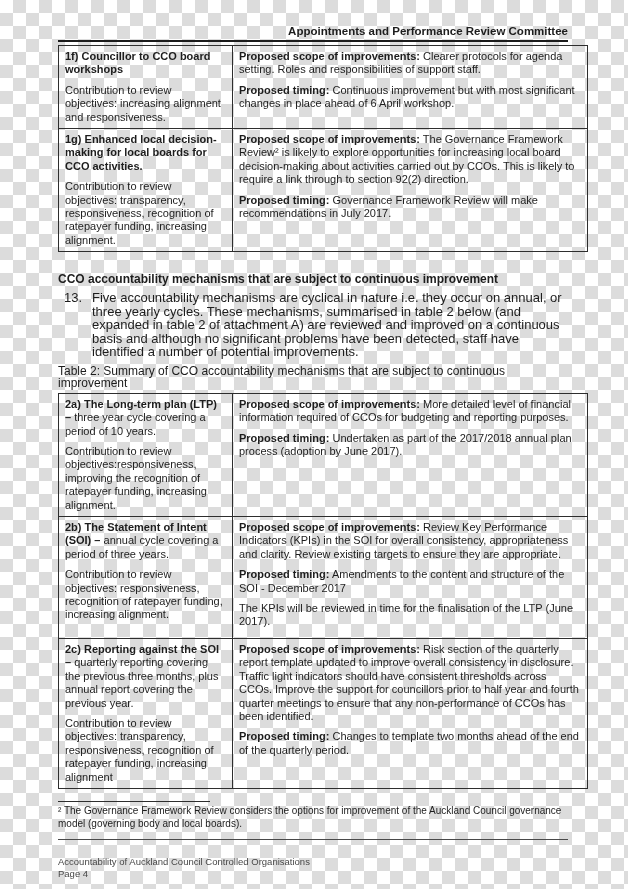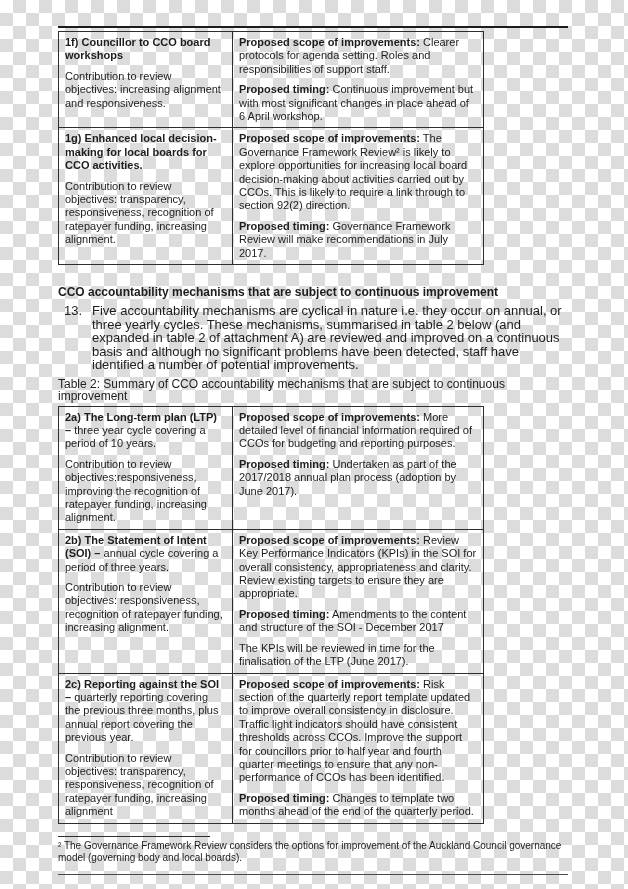--- a/index.html
+++ b/index.html
@@ -7,21 +7,21 @@
     width:628px;height:889px;position:relative;overflow:hidden;
     font-family:"Liberation Sans","DejaVu Sans",sans-serif;
     background-color:#ffffff;
     background-image:repeating-conic-gradient(#dcdcdc 0% 25%, rgba(0,0,0,0) 0% 50%);
     background-size:26px 26px;
     color:#1d1d1d;
   }
   .page{position:absolute;left:58px;top:24px;width:510px;}
   .doc-header{text-align:right;font-weight:bold;font-size:11.5px;line-height:14px;
     padding-bottom:2px;border-bottom:2px solid #1c1c1c;}
-  table{width:426px;border-collapse:collapse;table-layout:fixed;}
+  table{width:530px;border-collapse:collapse;table-layout:fixed;}
   .tbl1{margin-top:3px;}
   .tbl2{margin-top:4px;}
   td,th{border:1px solid #2e2e2e;vertical-align:top;padding:2px 6px 4px 6px;
     font-size:11px;line-height:13.4px;}
   th{text-align:left;font-weight:bold;padding-top:3px;}
   .cell p{margin:2px 0 7px 0;}
   .cell p:last-child{margin-bottom:0;}
   .b{font-weight:bold;}
   .tbl1 tr:nth-child(1){height:78px;}
   .tbl1 tr:nth-child(2){height:123px;}
@@ -38,20 +38,21 @@
   .footnote{font-size:10px;line-height:12.5px;margin-top:3px;}
   .footer{margin-top:9px;border-top:1px solid #4a4a4a;padding-top:16px;
     display:flex;justify-content:space-between;font-size:9.5px;line-height:12px;color:#474747;flex-direction:column;}
 </style>
 </head>
 <body>
 
 <div class="page">
 
   <div class="doc-header">
+    <div>Appointments and Performance Review Committee</div>
   </div>
 
   <table class="tbl1">
     <colgroup>
         <col style="width:174px">
         <col>
       </colgroup>
     <tbody>
         <tr>
       <td class="cell">

